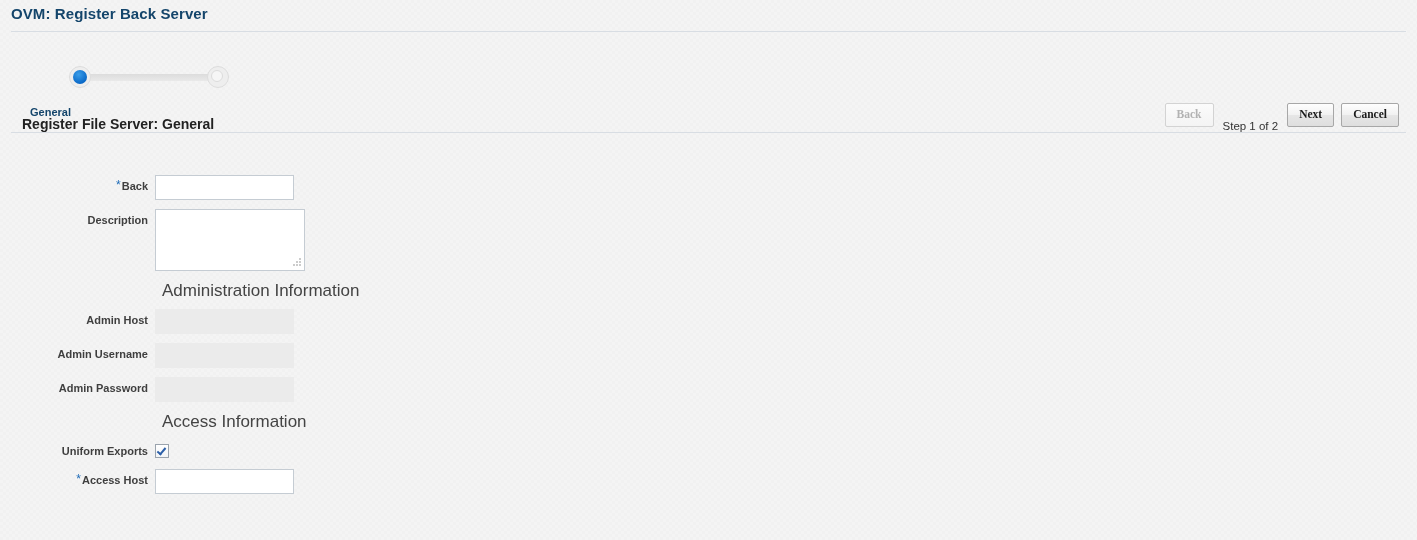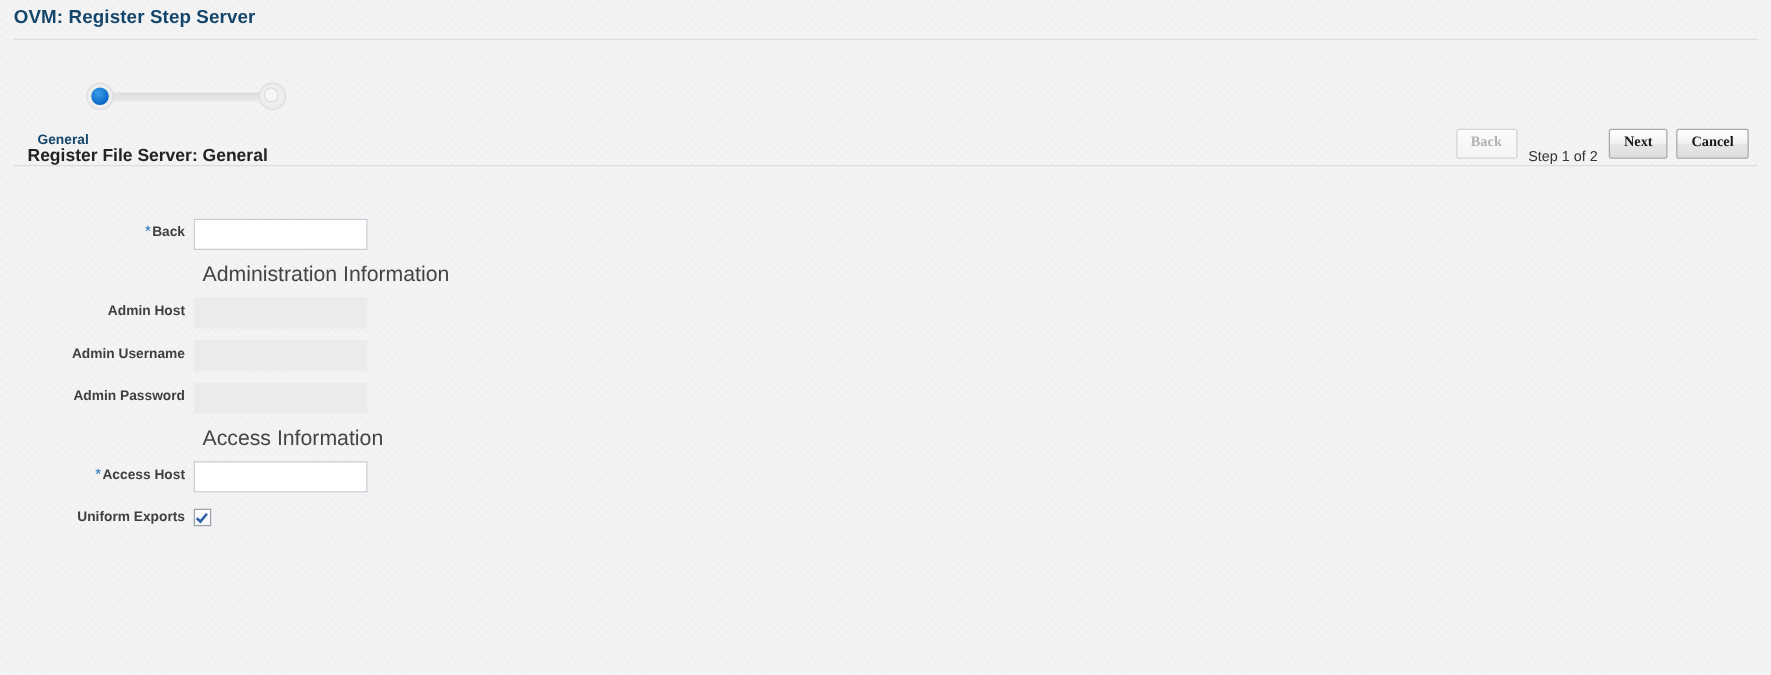--- a/index.html
+++ b/index.html
@@ -272,21 +272,21 @@
     width: 5px; height: 9px;
     border: solid #2c5fa8;
     border-width: 0 2px 2px 0;
     transform: rotate(40deg);
   }
 </style>
 </head>
 <body>
 
 <div id="page-title-bar">
-  <span id="page-title">OVM: Register Step Server</span>
+  <span id="page-title">OVM: Register Back Server</span>
 </div>
 <div class="hrule"></div>
 
 <div id="train-wrap">
   <div id="train-track"></div>
 
   <div class="train-stop" id="stop-1">
     <span class="ring"></span>
     <span class="dot"></span>
   </div>
@@ -314,20 +314,34 @@
 
   <div class="frow">
     <div class="flabel">
       <span class="req">*</span><span>Back</span>
     </div>
     <div class="fctrl">
       <input class="txt" type="text" placeholder="" style="">
     </div>
   </div>
 
+  <div class="frow">
+    <div class="flabel">Description</div>
+    <div class="fctrl">
+      <textarea class="ta" placeholder="" style=""></textarea>
+      <span class="ta-grip">
+        <i style="left:6px;top:0"></i>
+        <i style="left:3px;top:3px"></i>
+          <i style="left:6px;top:3px"></i>
+        <i style="left:0px;top:6px"></i>
+          <i style="left:3px;top:6px"></i>
+          <i style="left:6px;top:6px"></i>
+      </span>
+    </div>
+  </div>
 
 
   <div class="subhead">Administration Information</div>
 
   <div class="frow">
     <div class="flabel">Admin Host</div>
     <div class="fctrl">
       <input class="txt disabled" type="text" disabled="" style="">
     </div>
   </div>
@@ -340,32 +354,32 @@
   </div>
 
   <div class="frow">
     <div class="flabel">Admin Password</div>
     <div class="fctrl">
       <input class="txt disabled" type="password" disabled="" style="">
     </div>
   </div>
 
   <div class="subhead">Access Information</div>
-
-  <div class="frow">
-    <div class="flabel">
-      <span class="req">*</span><span>Access Host</span>
-    </div>
-    <div class="fctrl">
-      <input class="txt" type="text" placeholder="" style="">
-    </div>
-  </div>
 
   <div class="frow">
     <div class="flabel">Uniform Exports</div>
     <div class="fctrl">
       <span class="cb">
         <span class="tick"></span>
       </span>
     </div>
   </div>
 
+  <div class="frow">
+    <div class="flabel">
+      <span class="req">*</span><span>Access Host</span>
+    </div>
+    <div class="fctrl">
+      <input class="txt" type="text" placeholder="" style="">
+    </div>
+  </div>
+
 </div>
 
 </body></html>

